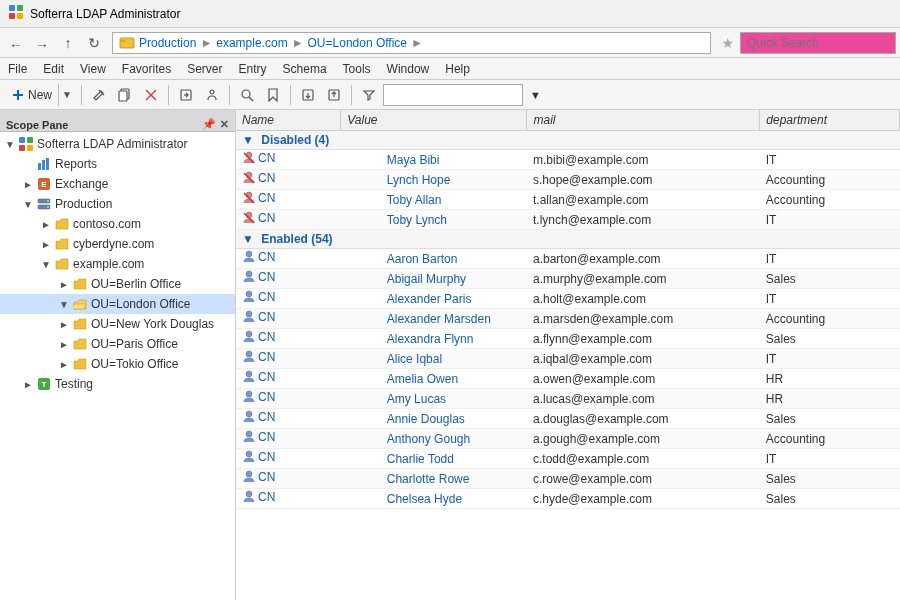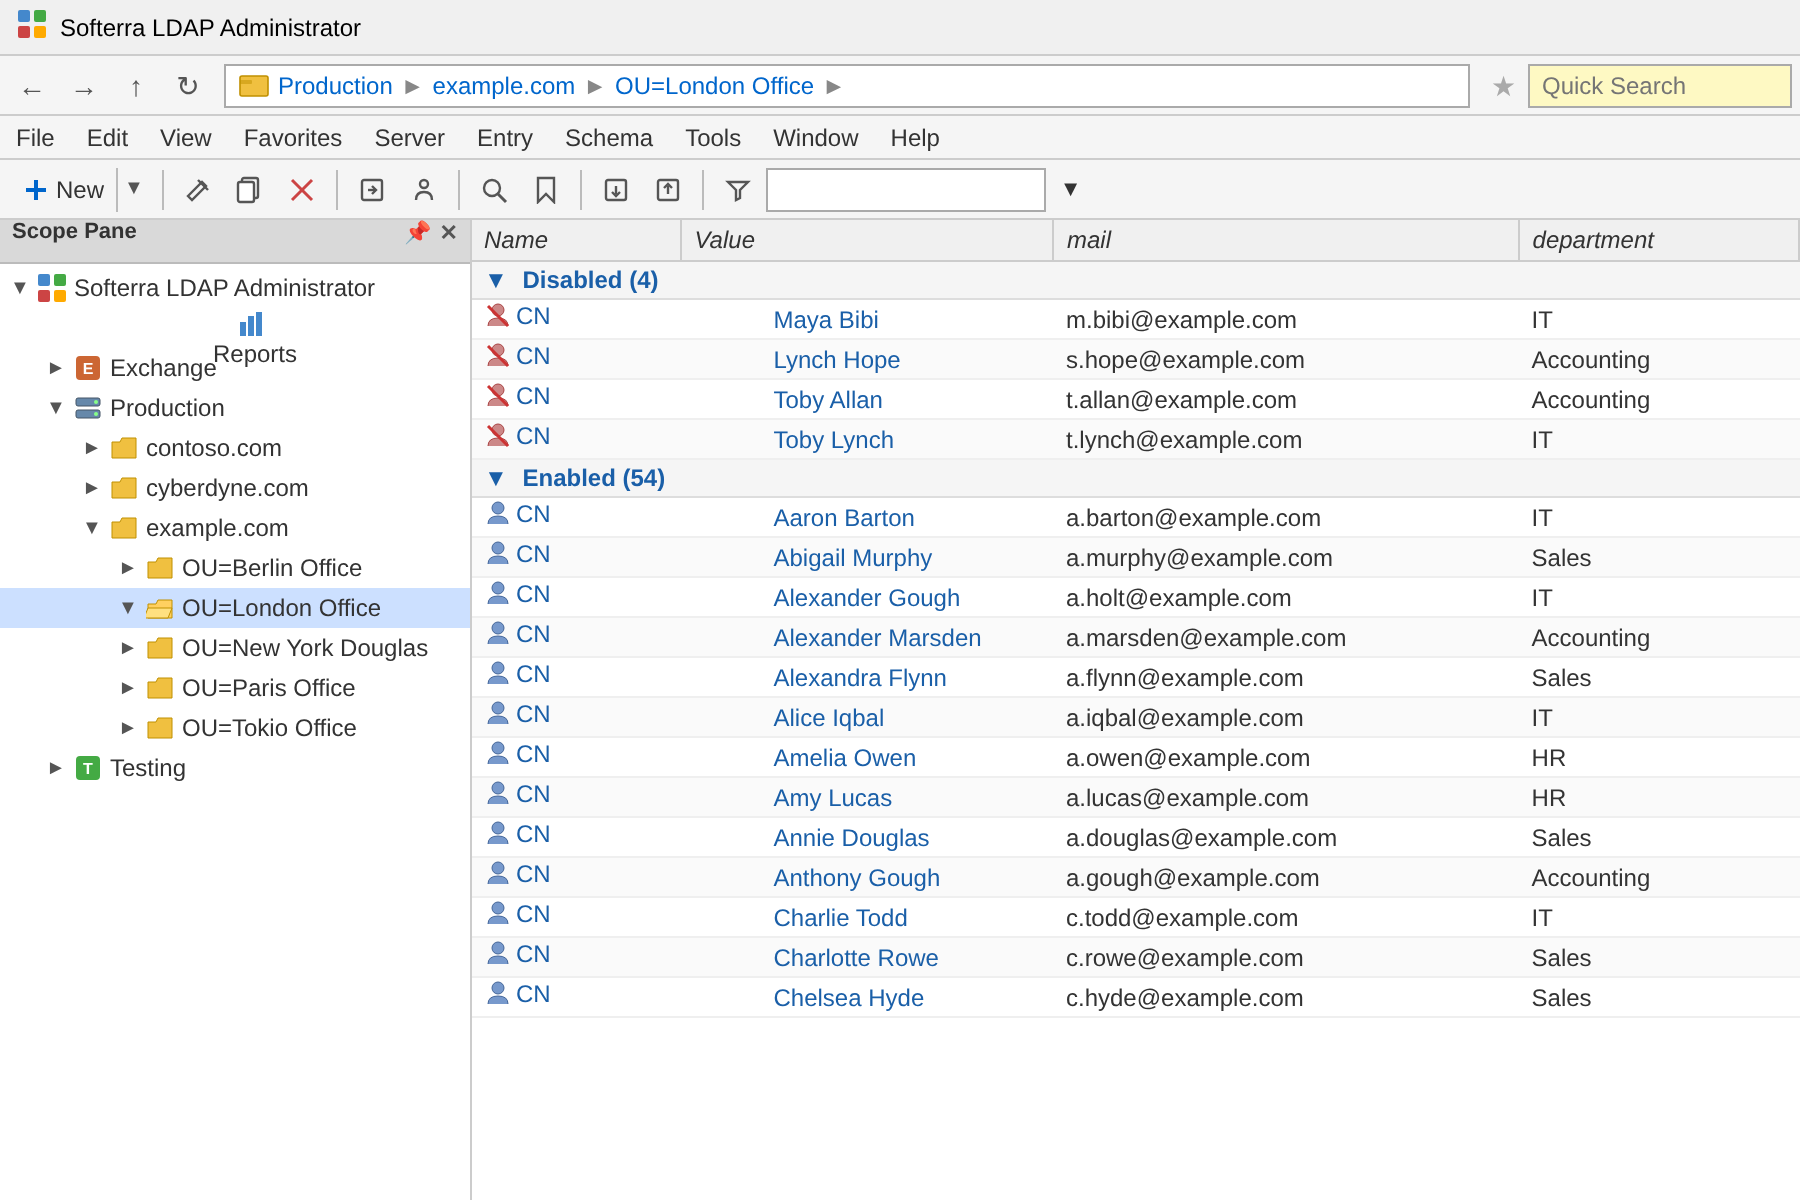--- a/index.html
+++ b/index.html
@@ -44,26 +44,26 @@
       align-items: center;
       padding: 0 6px;
       font-size: 12px;
       color: #333;
       margin: 0 4px;
     }
     .path-sep { color: #888; margin: 0 4px; }
     .path-link { color: #0066cc; cursor: pointer; }
     .star-btn { font-size: 14px; color: #aaa; cursor: pointer; margin: 0 4px; }
     .quick-search {
-      width: 132px;
+      width: 156px;
       height: 22px;
       border: 1px solid #aaa;
       padding: 0 6px;
       font-size: 12px;
-      background: #fef9c3;
+      background: #ec4899;
     }
 
     
     .menu-bar {
       background: #f5f5f5;
       height: 22px;
       display: flex;
       align-items: center;
       border-bottom: 1px solid #ccc;
     }
@@ -124,21 +124,21 @@
       background: white;
       border-right: 1px solid #ccc;
       display: flex;
       flex-direction: column;
       overflow: hidden;
     }
     .scope-header {
       background: #d9d9d9;
       height: 22px;
       display: flex;
-      align-items: flex-start;
+      align-items: flex-end;
       justify-content: space-between;
       padding: 0 6px;
       font-size: 11px;
       font-weight: bold;
       color: #333;
       border-bottom: 1px solid #bbb;
     }
     .scope-header-icons { display: flex; gap: 4px; color: #555; cursor: pointer; }
     .scope-tree { flex: 1; overflow-y: auto; padding: 2px 0; }
     .tree-item {
@@ -371,21 +371,21 @@
           <svg width="16" height="16" viewBox="0 0 16 16">
             <rect x="1" y="1" width="6" height="6" fill="#4488cc" rx="1"></rect>
             <rect x="9" y="1" width="6" height="6" fill="#44aa44" rx="1"></rect>
             <rect x="1" y="9" width="6" height="6" fill="#cc4444" rx="1"></rect>
             <rect x="9" y="9" width="6" height="6" fill="#ffaa00" rx="1"></rect>
           </svg>
         </span>
         <span class="tree-label">Softerra LDAP Administrator</span>
       </div>
 
-      <div class="tree-item" style="padding-left:20px;flex-direction:column;">
+      <div class="tree-item" style="padding-left:20px;">
         <span class="tree-toggle"></span>
         <span class="tree-icon icon-chart">
           <svg width="14" height="14" viewBox="0 0 14 14">
               <rect x="1" y="6" width="3" height="7" fill="#4488cc"></rect>
               <rect x="5" y="3" width="3" height="10" fill="#4488cc"></rect>
               <rect x="9" y="1" width="3" height="12" fill="#4488cc"></rect>
             </svg>
         </span>
         <span class="tree-label">Reports</span>
       </div>
@@ -637,21 +637,21 @@
       <td class="col-name">
         <span style="display:inline-flex;align-items:center;gap:2px;">
           <svg width="14" height="14" viewBox="0 0 14 14">
       <circle cx="7" cy="4" r="3" fill="#7799cc" stroke="#446699" stroke-width="0.5"></circle>
       <path d="M2 12 Q2 8 7 8 Q12 8 12 12" fill="#7799cc" stroke="#446699" stroke-width="0.5"></path>
     </svg>
           <span class="cn-link">CN</span>
         </span>
       </td>
       <td class="col-value">
-        <span class="value-link">Alexander Gough</span>
+        <span class="value-link">Alexander Paris</span>
       </td>
       <td class="col-mail">a.holt@example.com</td>
       <td class="col-dept">IT</td>
     </tr>
             <tr class="data-row alt">
       <td class="col-name">
         <span style="display:inline-flex;align-items:center;gap:2px;">
           <svg width="14" height="14" viewBox="0 0 14 14">
       <circle cx="7" cy="4" r="3" fill="#7799cc" stroke="#446699" stroke-width="0.5"></circle>
       <path d="M2 12 Q2 8 7 8 Q12 8 12 12" fill="#7799cc" stroke="#446699" stroke-width="0.5"></path>

